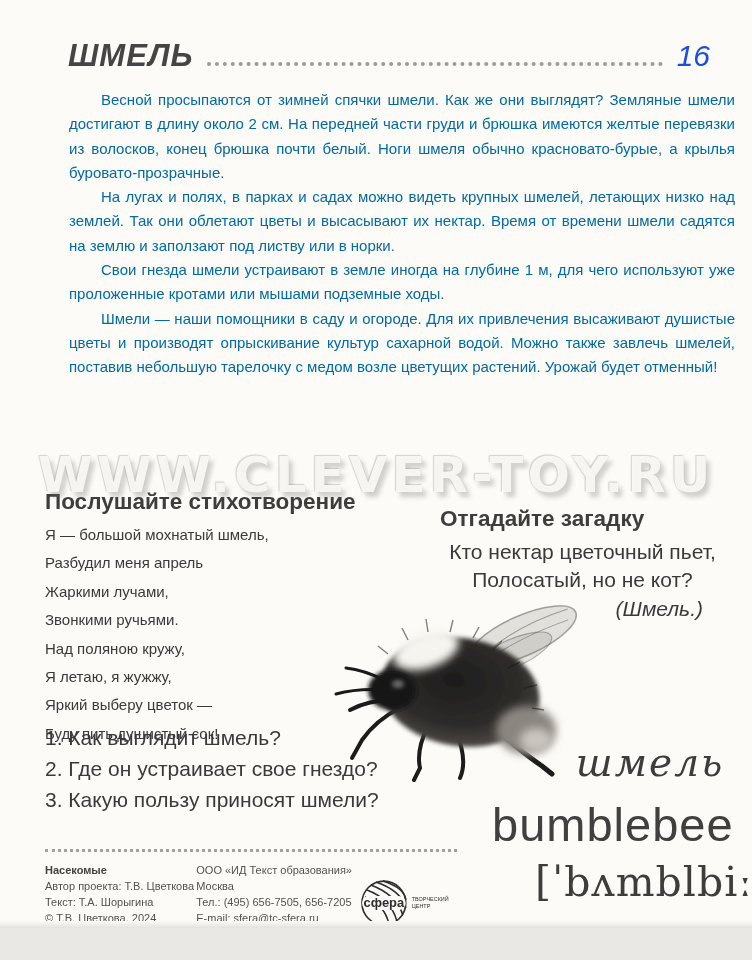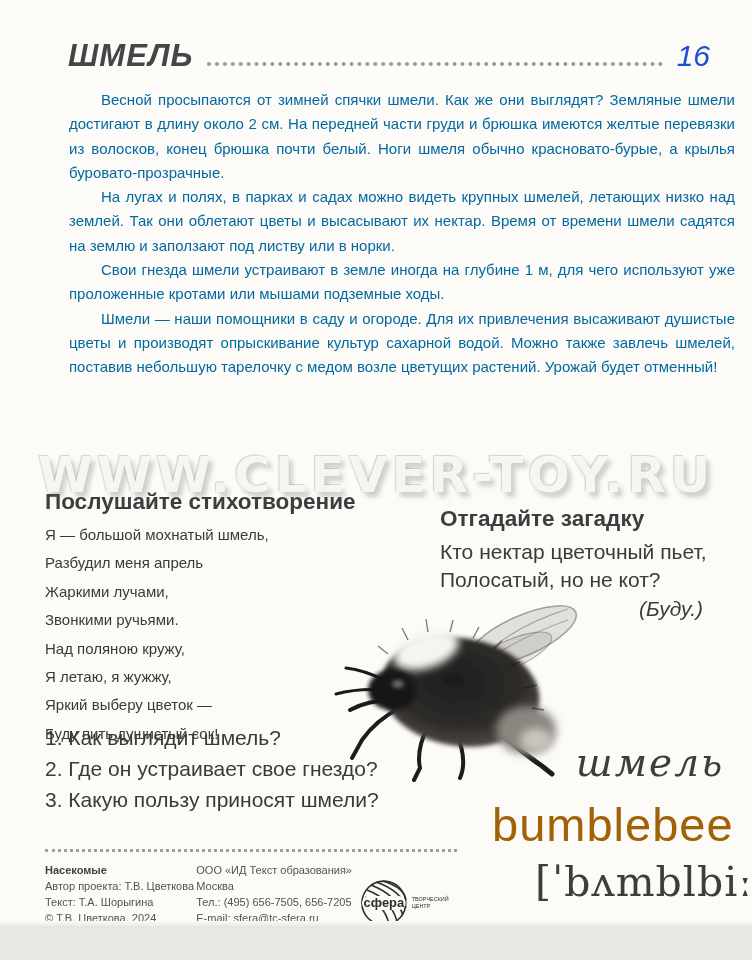--- a/index.html
+++ b/index.html
@@ -21,35 +21,35 @@
     position:absolute;left:0;right:0;top:446px;text-align:center;z-index:6;pointer-events:none;
     font-family:"DejaVu Sans",sans-serif;font-weight:bold;font-size:50px;letter-spacing:4px;
     color:rgba(252,251,246,0.93);
     text-shadow:0 0 1px rgba(150,150,150,.55),4px 5px 4px rgba(110,110,110,.30),-1px -1px 1px rgba(150,150,150,.35);
   }
   
   .section-heading{font-size:22.5px;font-weight:bold;color:#3d3d3d;margin:0 0 6px 0;}
   .poem{position:absolute;left:45px;top:489px;width:395px;}
   .poem-line{font-size:15px;line-height:28.4px;color:#3a3a3a;}
   .riddle{position:absolute;left:440px;top:506px;width:285px;}
-  .riddle-line{font-size:21px;line-height:28.4px;color:#3a3a3a;}
+  .riddle-line{font-size:21px;line-height:28.4px;color:#3a3a3a;text-align:center;}
   .riddle-answer{font-size:21px;line-height:28.4px;font-style:italic;text-align:right;padding-right:22px;color:#3a3a3a;}
   
   .questions{position:absolute;left:45px;top:722px;width:430px;}
   .question-line{font-size:21px;line-height:31px;color:#3a3a3a;}
   
   .bee{position:absolute;left:328px;top:588px;width:258px;height:202px;}
   
   .vocab-script{
     position:absolute;left:575px;top:740px;width:150px;text-align:center;
     font-family:"DejaVu Serif",serif;font-style:italic;font-size:39px;letter-spacing:2px;color:#3d3d3d;
   }
   .vocab-english{
     position:absolute;left:492px;top:797px;width:228px;text-align:center;
-    font-size:47px;font-weight:normal;color:#a16207;letter-spacing:1px;
+    font-size:47px;font-weight:normal;color:#404040;letter-spacing:1px;
   }
   .vocab-transcription{
     position:absolute;left:535px;top:858px;width:210px;text-align:center;
     font-family:"DejaVu Serif",serif;font-size:41px;color:#3d3d3d;letter-spacing:1px;
   }
   
   .footer-rule{position:absolute;left:45px;top:849px;width:412px;border-top:3px dotted #a0a0a0;}
   .footer{position:absolute;left:45px;top:862px;width:412px;display:flex;font-size:11px;line-height:16px;color:#55524e;}
   .footer-col-credits{width:152px;}
   .footer-col-publisher{width:160px;}
@@ -86,21 +86,21 @@
     <div class="poem-line">Над поляною кружу,</div>
     <div class="poem-line">Я летаю, я жужжу,</div>
     <div class="poem-line">Яркий выберу цветок —</div>
     <div class="poem-line">Буду пить душистый сок!</div>
   </div>
 
   <div class="riddle">
     <div class="section-heading">Отгадайте загадку</div>
     <div class="riddle-line">Кто нектар цветочный пьет,</div>
     <div class="riddle-line">Полосатый, но не кот?</div>
-    <div class="riddle-answer">(Буду.)</div>
+    <div class="riddle-answer">(Шмель.)</div>
   </div>
 
   <div class="questions">
     <div class="question-line">1. Как выглядит шмель?</div>
     <div class="question-line">2. Где он устраивает свое гнездо?</div>
     <div class="question-line">3. Какую пользу приносят шмели?</div>
   </div>
 
   <svg class="bee" viewBox="0 0 258 202" xmlns="http://www.w3.org/2000/svg">
     <defs>

